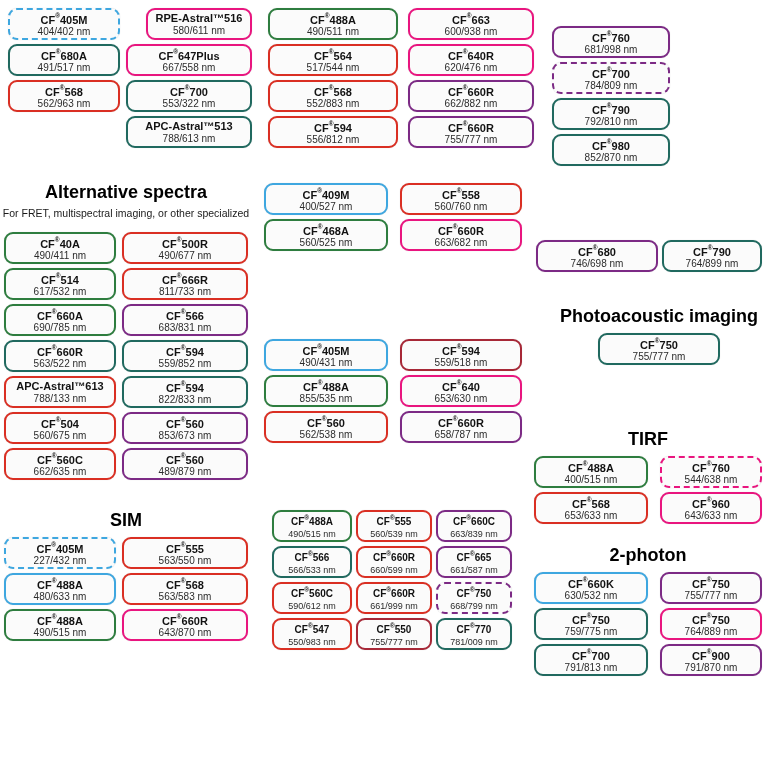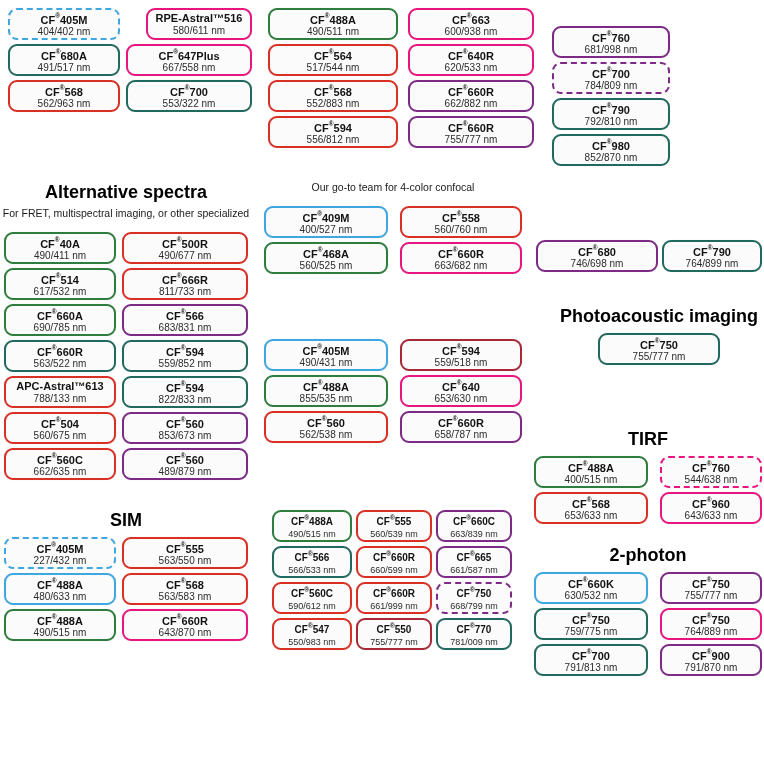--- a/index.html
+++ b/index.html
@@ -62,20 +62,24 @@
             <span class="v">580/611 nm</span>
           </div>
           <div class="pill" style="border-color: rgb(233, 21, 127);">
             <span class="n">CF<sup>®</sup>647Plus</span>
             <span class="v">667/558 nm</span>
           </div>
           <div class="pill" style="border-color: rgb(32, 105, 95);">
             <span class="n">CF<sup>®</sup>700</span>
             <span class="v">553/322 nm</span>
           </div>
+          <div class="pill" style="border-color: rgb(32, 105, 95);">
+            <span class="n">APC-Astral™513</span>
+            <span class="v">788/613 nm</span>
+          </div>
         </div>
       </div>
   </div>
 
   <div class="section" id="sec-top-mid">
     <div class="cols" style="gap: 10px;">
         <div class="col" style="width: 130px;">
           <div class="pill" style="border-color: rgb(46, 125, 63);">
             <span class="n">CF<sup>®</sup>488A</span>
             <span class="v">490/511 nm</span>
@@ -93,21 +97,21 @@
             <span class="v">556/812 nm</span>
           </div>
         </div>
         <div class="col" style="width: 126px;">
           <div class="pill" style="border-color: rgb(233, 21, 127);">
             <span class="n">CF<sup>®</sup>663</span>
             <span class="v">600/938 nm</span>
           </div>
           <div class="pill" style="border-color: rgb(233, 21, 127);">
             <span class="n">CF<sup>®</sup>640R</span>
-            <span class="v">620/533 nm</span>
+            <span class="v">620/476 nm</span>
           </div>
           <div class="pill" style="border-color: rgb(124, 42, 133);">
             <span class="n">CF<sup>®</sup>660R</span>
             <span class="v">662/882 nm</span>
           </div>
           <div class="pill" style="border-color: rgb(124, 42, 133);">
             <span class="n">CF<sup>®</sup>660R</span>
             <span class="v">755/777 nm</span>
           </div>
         </div>
@@ -198,21 +202,20 @@
           </div>
           <div class="pill" style="border-color: rgb(124, 42, 133);">
             <span class="n">CF<sup>®</sup>560</span>
             <span class="v">489/879 nm</span>
           </div>
         </div>
       </div>
   </div>
 
   <div class="section" id="sec-fab">
-    <div class="sec-sub">Our go-to team for 4-color confocal</div>
     <div class="cols" style="gap: 12px;">
         <div class="col" style="width: 124px;">
           <div class="pill" style="border-color: rgb(62, 167, 224);">
             <span class="n">CF<sup>®</sup>409M</span>
             <span class="v">400/527 nm</span>
           </div>
           <div class="pill" style="border-color: rgb(46, 125, 63);">
             <span class="n">CF<sup>®</sup>468A</span>
             <span class="v">560/525 nm</span>
           </div>

